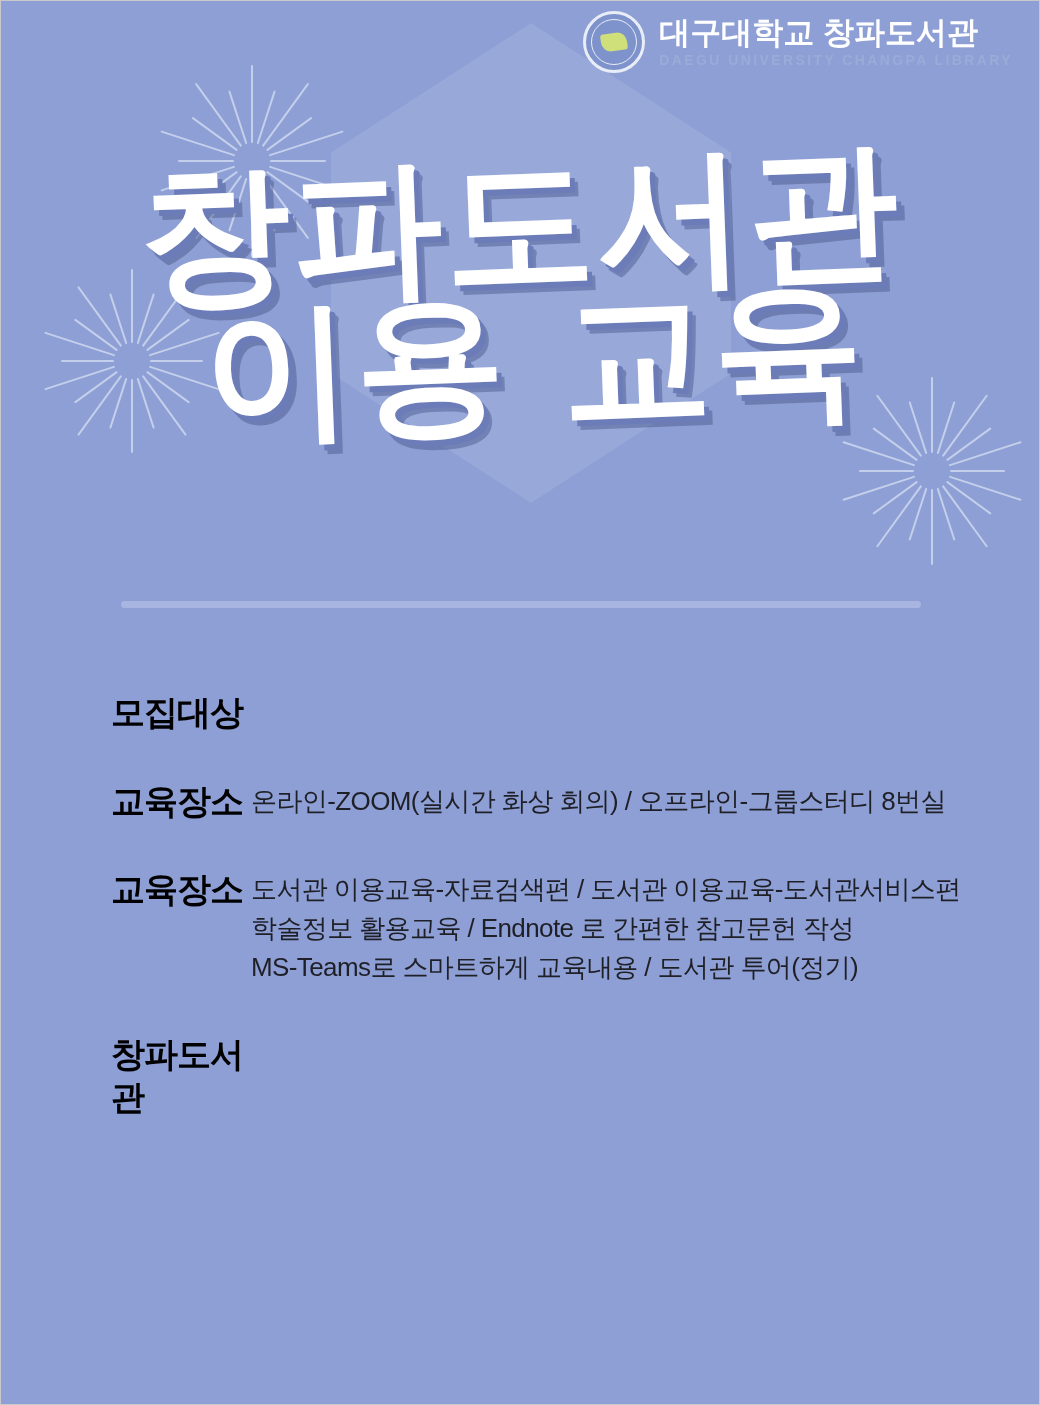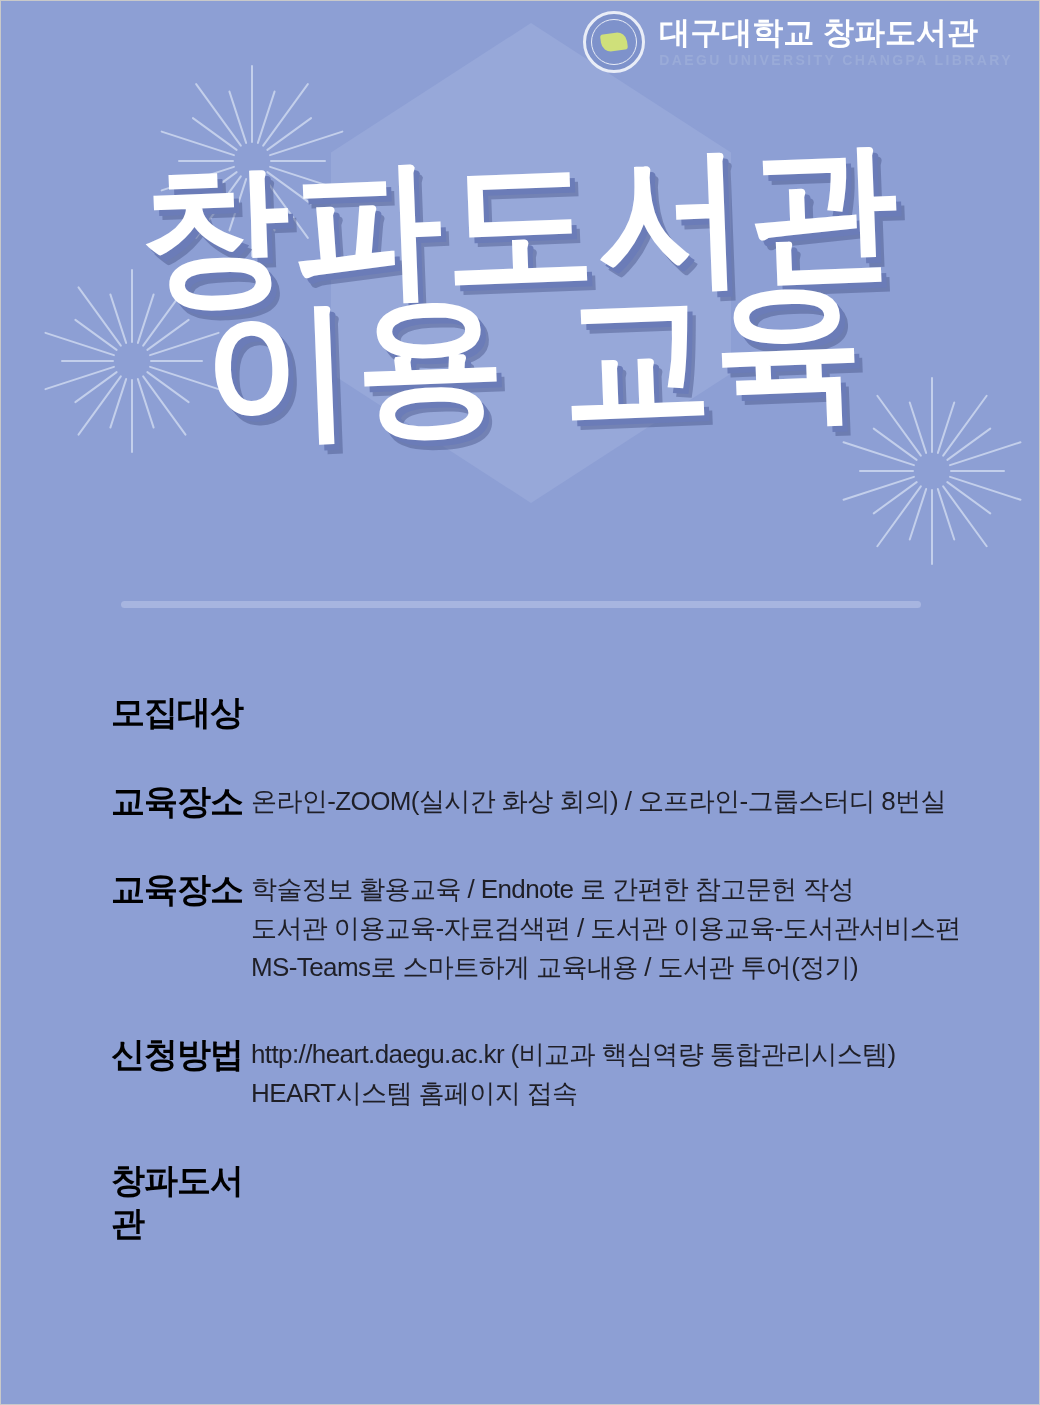--- a/index.html
+++ b/index.html
@@ -270,30 +270,23 @@
       </div>
       <div class="row">
         <div class="label">교육장소</div>
         <div class="value">
           <span class="ln">온라인-ZOOM(실시간 화상 회의) / 오프라인-그룹스터디 8번실</span>
         </div>
       </div>
       <div class="row">
         <div class="label">교육장소</div>
         <div class="value">
+          <span class="ln">도서관 이용교육-자료검색편 / 도서관 이용교육-도서관서비스편</span>
           <span class="ln">학술정보 활용교육 / Endnote 로 간편한 참고문헌 작성</span>
-          <span class="ln">도서관 이용교육-자료검색편 / 도서관 이용교육-도서관서비스편</span>
           <span class="ln">MS-Teams로 스마트하게 교육내용 / 도서관 투어(정기)</span>
         </div>
       </div>
       <div class="row">
-        <div class="label">신청방법</div>
-        <div class="value">
-          <span class="ln">http://heart.daegu.ac.kr (비교과 핵심역량 통합관리시스템)</span>
-          <span class="ln">HEART시스템  홈페이지 접속</span>
-        </div>
-      </div>
-      <div class="row">
         <div class="label">창파도서관</div>
       </div>
     </div>
 
 </div>
 
 </body></html>

